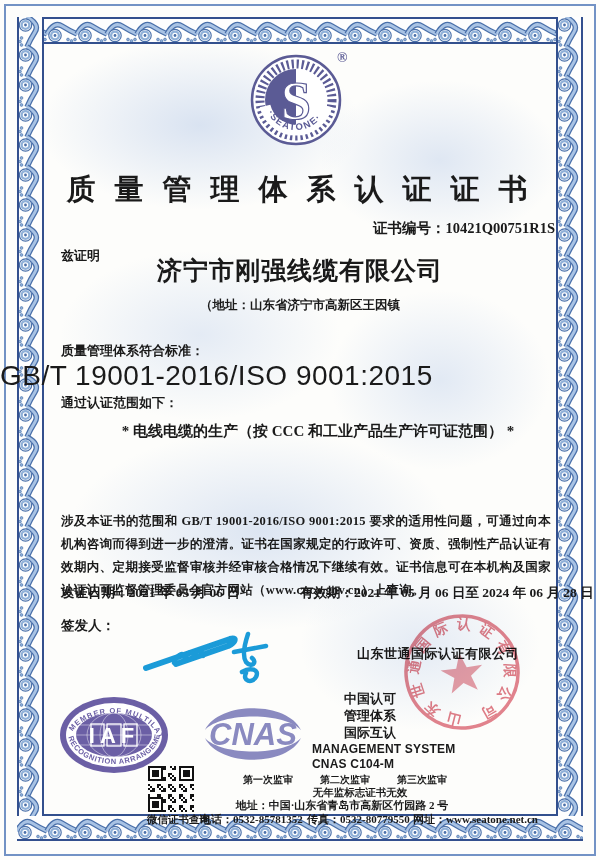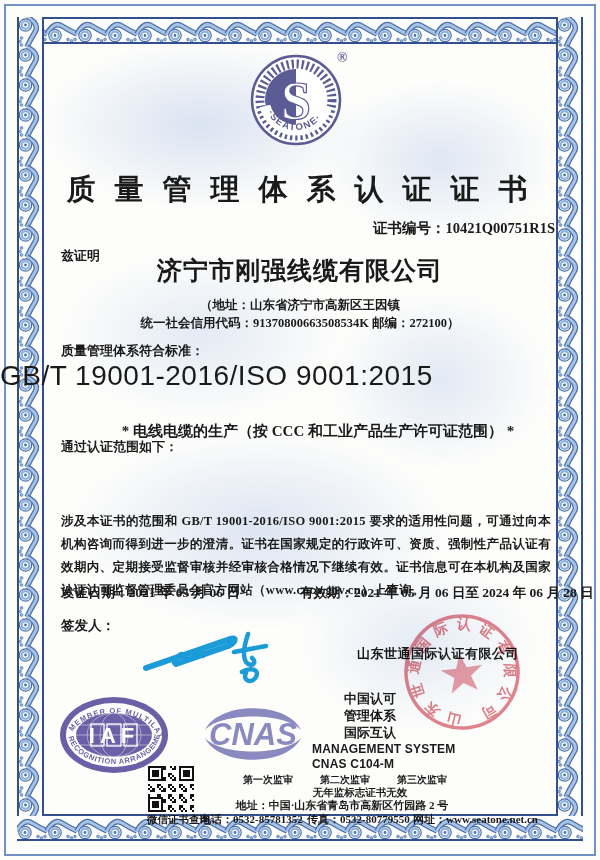--- a/index.html
+++ b/index.html
@@ -30,21 +30,21 @@
          letter-spacing:19px;padding-left:13px;white-space:nowrap;}
   .cert-no{position:absolute;right:45px;top:219px;font-size:14.5px;font-weight:bold;}
   
   .certify-label{position:absolute;left:61px;top:247px;font-size:13px;font-weight:bold;}
   .company{position:absolute;left:0;right:0;top:254px;text-align:center;font-size:25px;font-weight:bold;letter-spacing:1px;}
   .addr1{position:absolute;left:0;right:0;top:297px;text-align:center;font-size:12.5px;font-weight:bold;}
   .addr2{position:absolute;left:0;right:0;top:315px;text-align:center;font-size:12.5px;font-weight:bold;}
   .std-label{position:absolute;left:61px;top:342px;font-size:13px;font-weight:bold;}
   .standard{position:absolute;left:0;right:0;top:360px;text-align:left;font-size:28px;
             font-family:"Liberation Sans","DejaVu Sans",sans-serif;letter-spacing:.5px;}
-  .scope-label{position:absolute;left:61px;top:394px;font-size:13px;font-weight:bold;margin-top:44px;}
+  .scope-label{position:absolute;left:61px;top:394px;font-size:13px;font-weight:bold;}
   .scope{position:absolute;left:0;right:0;top:422px;text-align:center;font-size:15px;font-weight:bold;padding-left:36px;}
   .legal{position:absolute;left:61px;top:510px;width:490px;font-size:12.5px;font-weight:bold;
          line-height:1.85;text-align:justify;letter-spacing:.3px;}
   .issue-date{position:absolute;left:61px;top:584px;font-size:13.5px;font-weight:bold;}
   .validity{position:absolute;left:300px;top:584px;font-size:13.5px;font-weight:bold;white-space:nowrap;}
   .signer-label{position:absolute;left:61px;top:617px;font-size:13.5px;font-weight:bold;}
   .signature{position:absolute;left:138px;top:622px;}
   .issuer-company{position:absolute;left:357px;top:645px;font-size:13px;font-weight:bold;letter-spacing:.5px;}
   .stamp{position:absolute;left:400px;top:610px;mix-blend-mode:multiply;opacity:.88;}
   
@@ -223,21 +223,20 @@
   <div class="reg-mark">®</div>
 
   <div class="title">质量管理体系认证证书</div>
   <div class="cert-no">
     <span>证书编号：</span><span>10421Q00751R1S</span>
   </div>
 
   <div class="certify-label">兹证明</div>
   <div class="company">济宁市刚强线缆有限公司</div>
   <div class="addr1">（地址：山东省济宁市高新区王因镇</div>
-  <div class="addr2">统一社会信用代码：91370800663508534K 邮编：272100）</div>
   <div class="std-label">质量管理体系符合标准：</div>
   <div class="standard">GB/T 19001-2016/ISO 9001:2015</div>
   <div class="scope-label">通过认证范围如下：</div>
   <div class="scope">* 电线电缆的生产（按 CCC 和工业产品生产许可证范围） *</div>
   <div class="legal">涉及本证书的范围和 GB/T 19001-2016/ISO 9001:2015 要求的适用性问题，可通过向本机构咨询而得到进一步的澄清。证书在国家规定的行政许可、资质、强制性产品认证有效期内、定期接受监督审核并经审核合格情况下继续有效。证书信息可在本机构及国家认证认可监督管理委员会官方网站（www.cnca.gov.cn）上查询。</div>
 
   <div class="issue-date">
     <span>发证日期：</span><span>2021 年 05 月 06 日</span>
   </div>
   <div class="validity">

